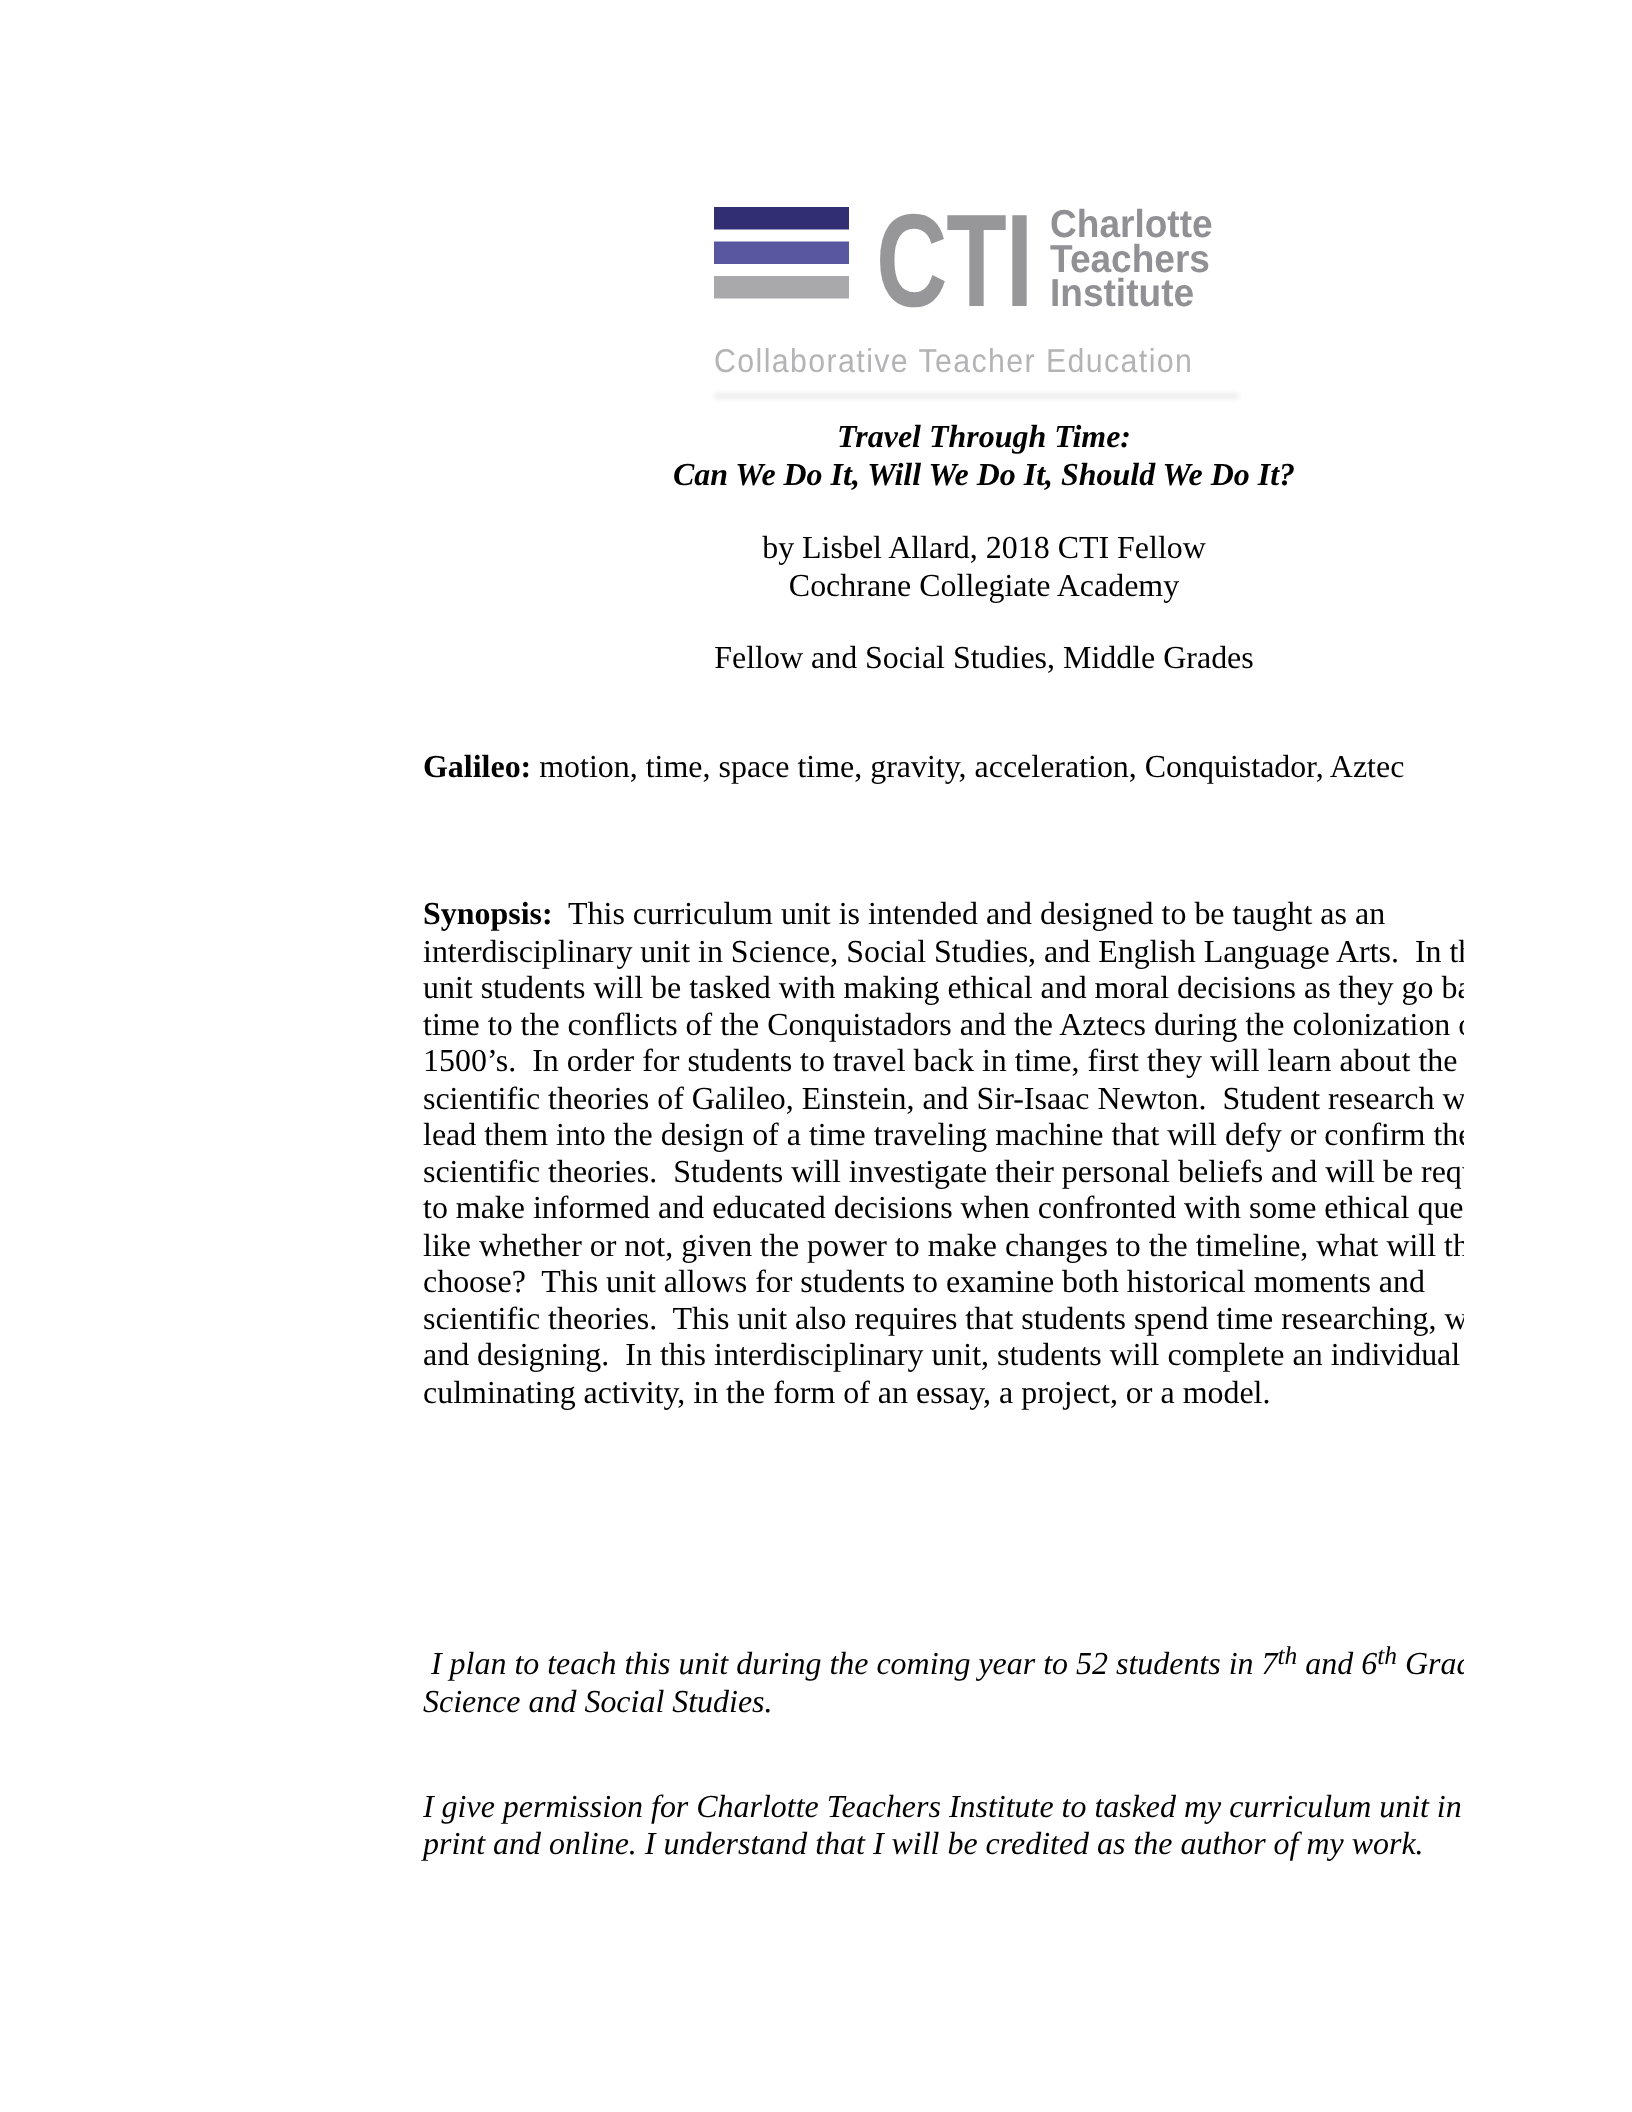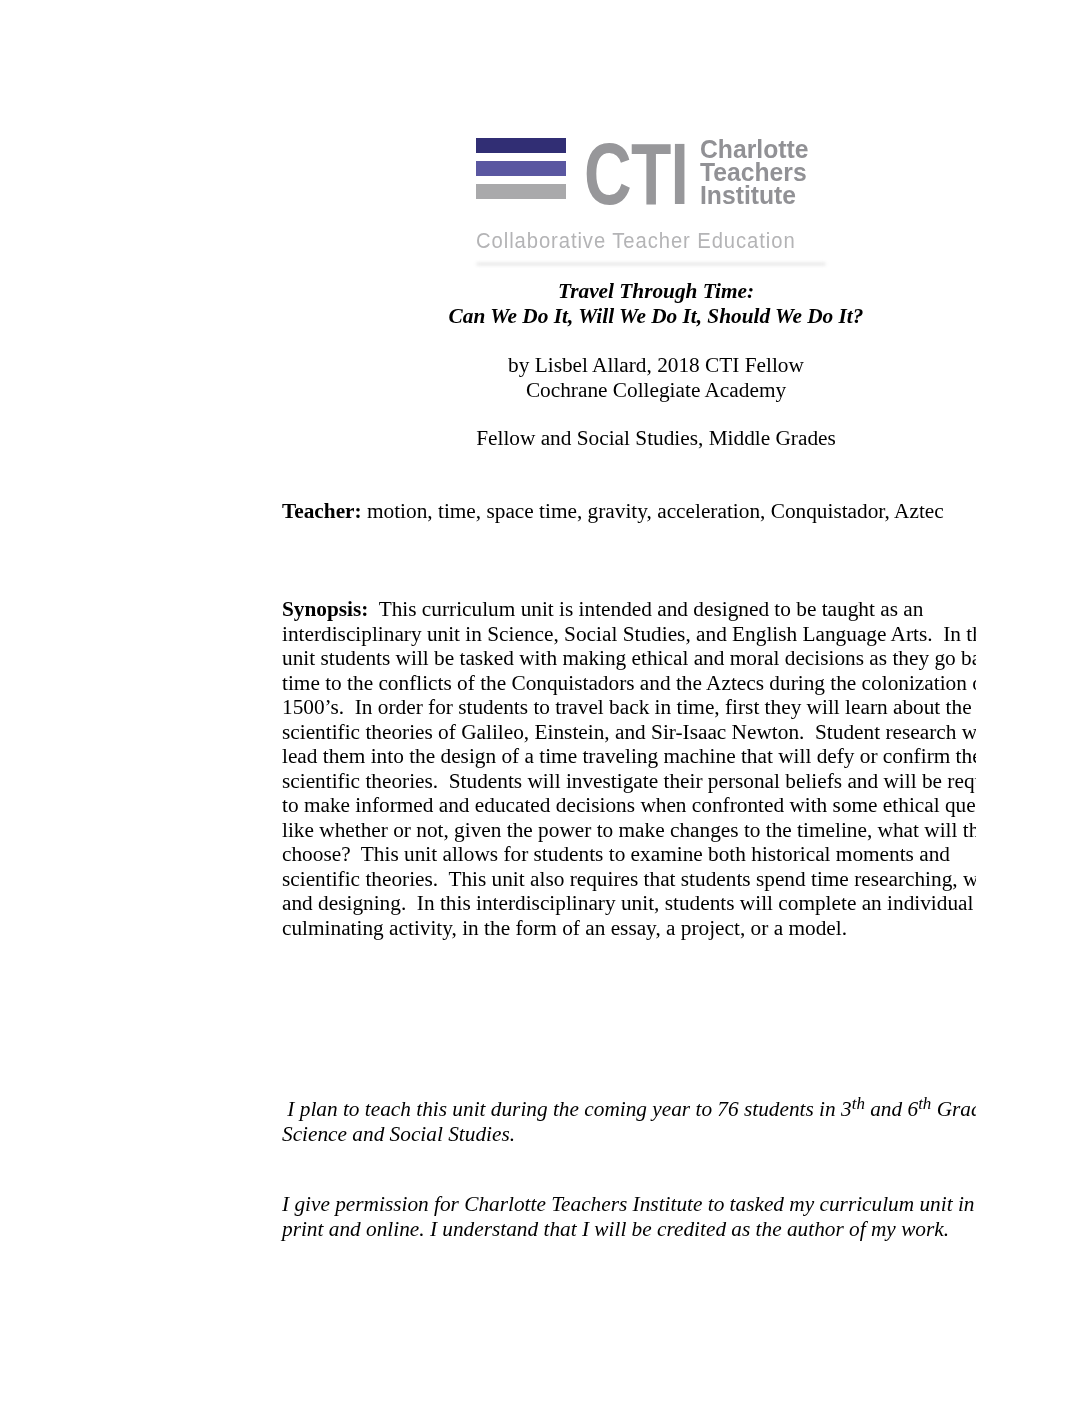--- a/index.html
+++ b/index.html
@@ -132,37 +132,37 @@
 
   <div class="block centered byline-block">
     <div>by Lisbel Allard, 2018 CTI Fellow</div>
     <div>Cochrane Collegiate Academy</div>
   </div>
 
   <div class="block centered rec-block">
     <div>Fellow and Social Studies, Middle Grades</div>
   </div>
 
-  <div class="block leftcol prewrap keywords-block"><span class="bold">Teacher:</span><span> motion, time, space time, gravity, acceleration, Conquistador, Aztec</span></div>
+  <div class="block leftcol prewrap keywords-block"><span class="bold">Galileo:</span><span> motion, time, space time, gravity, acceleration, Conquistador, Aztec</span></div>
 
 
   <div class="block leftcol prewrap synopsis-block"><span class="bold">Synopsis:</span><span>  This curriculum unit is intended and designed to be taught as an
 interdisciplinary unit in Science, Social Studies, and English Language Arts.  In this
 unit students will be tasked with making ethical and moral decisions as they go back in
 time to the conflicts of the Conquistadors and the Aztecs during the colonization of the
 1500’s.  In order for students to travel back in time, first they will learn about the
 scientific theories of Galileo, Einstein, and Sir-Isaac Newton.  Student research will
 lead them into the design of a time traveling machine that will defy or confirm these
 scientific theories.  Students will investigate their personal beliefs and will be required
 to make informed and educated decisions when confronted with some ethical questions,
 like whether or not, given the power to make changes to the timeline, what will they
 choose?  This unit allows for students to examine both historical moments and
 scientific theories.  This unit also requires that students spend time researching, writing,
 and designing.  In this interdisciplinary unit, students will complete an individual
 culminating activity, in the form of an essay, a project, or a model.</span></div>
 
-  <div class="block leftcol prewrap plan-block"><span> I plan to teach this unit during the coming year to 76 students in 3</span><sup class="ord">th</sup><span> and 6</span><sup class="ord">th</sup><span> Grade
+  <div class="block leftcol prewrap plan-block"><span> I plan to teach this unit during the coming year to 52 students in 7</span><sup class="ord">th</sup><span> and 6</span><sup class="ord">th</sup><span> Grade
 Science and Social Studies.</span></div>
 
   <div class="block leftcol prewrap permission-block"><span>I give permission for Charlotte Teachers Institute to tasked my curriculum unit in
 print and online. I understand that I will be credited as the author of my work.</span></div>
 
 </div>
 
 </body></html>

